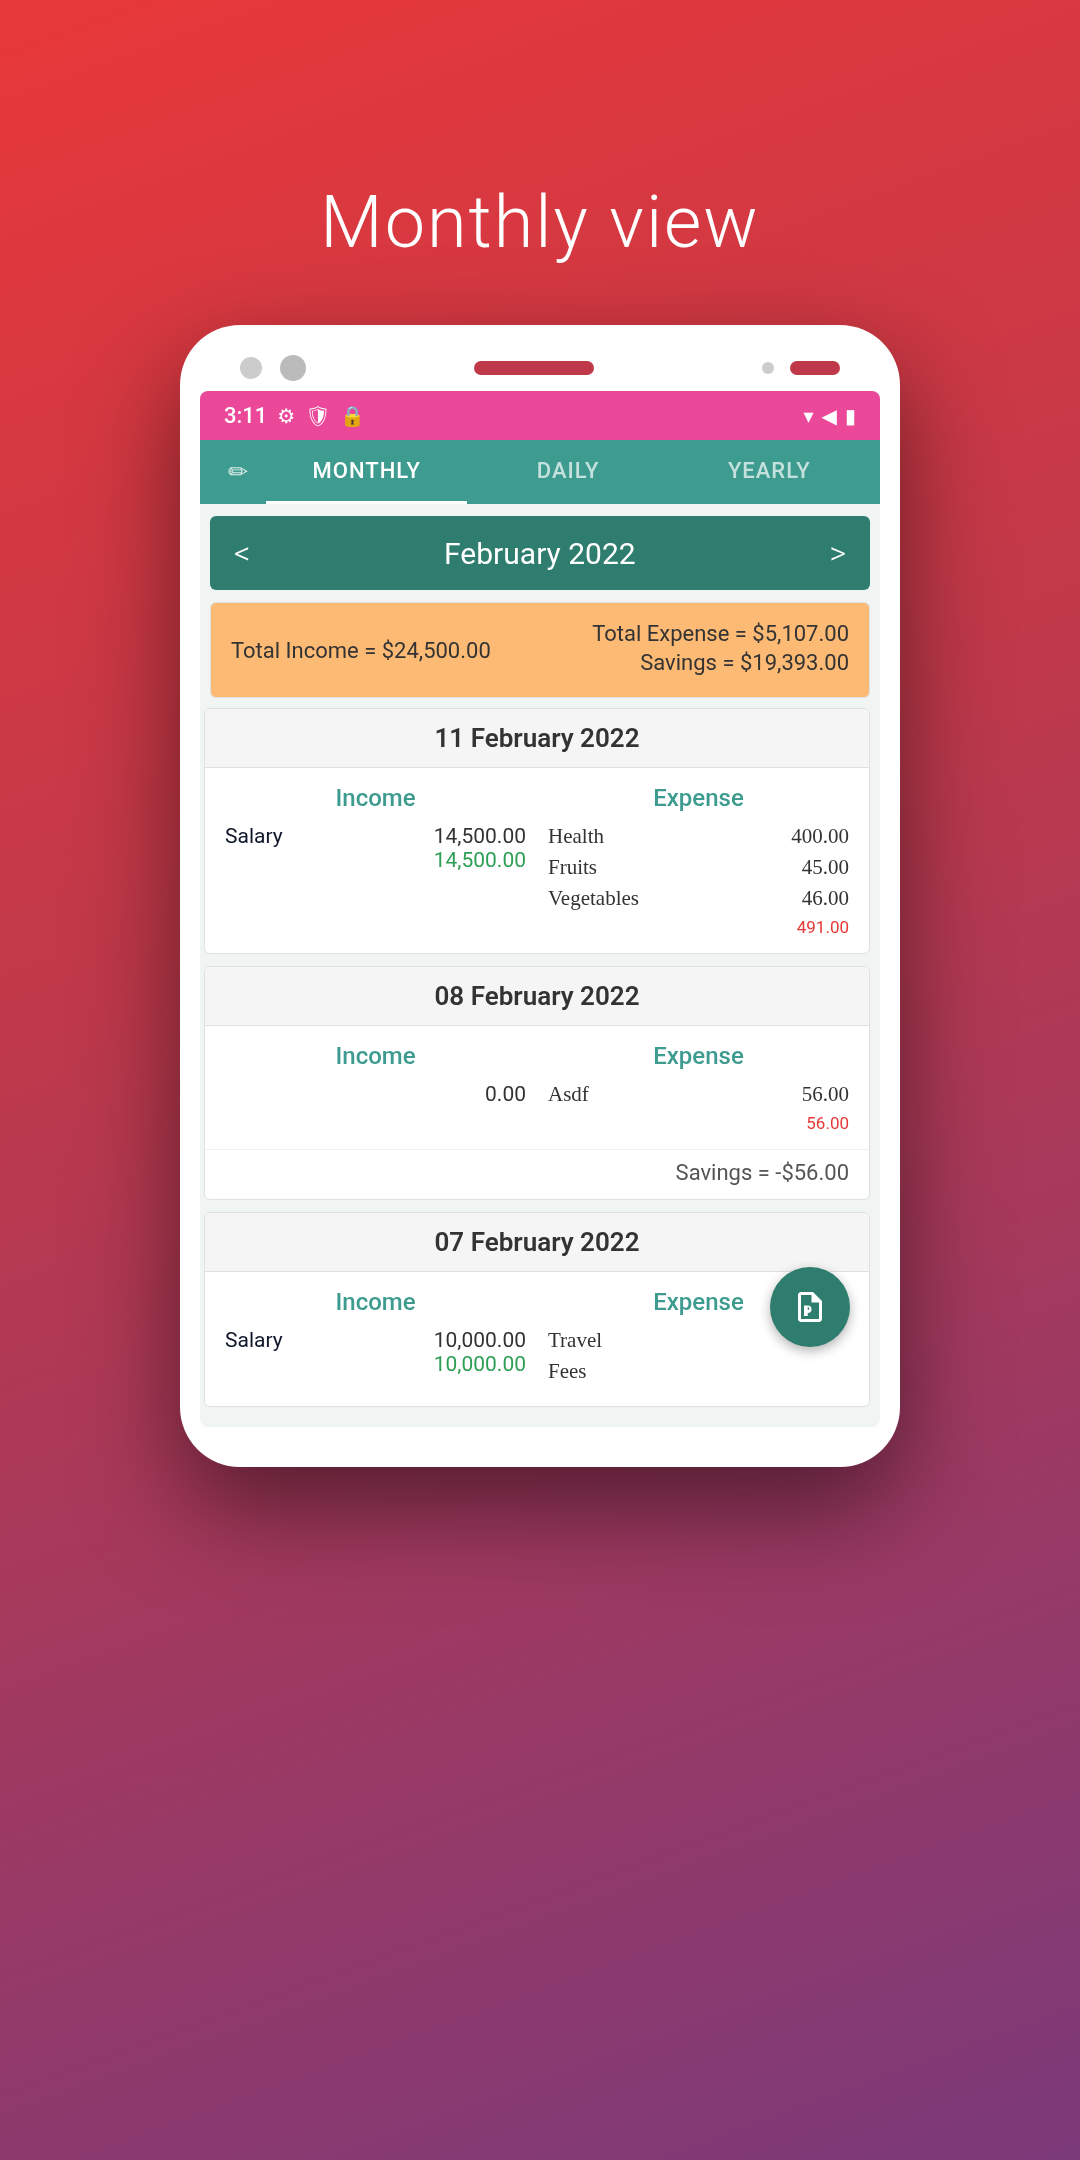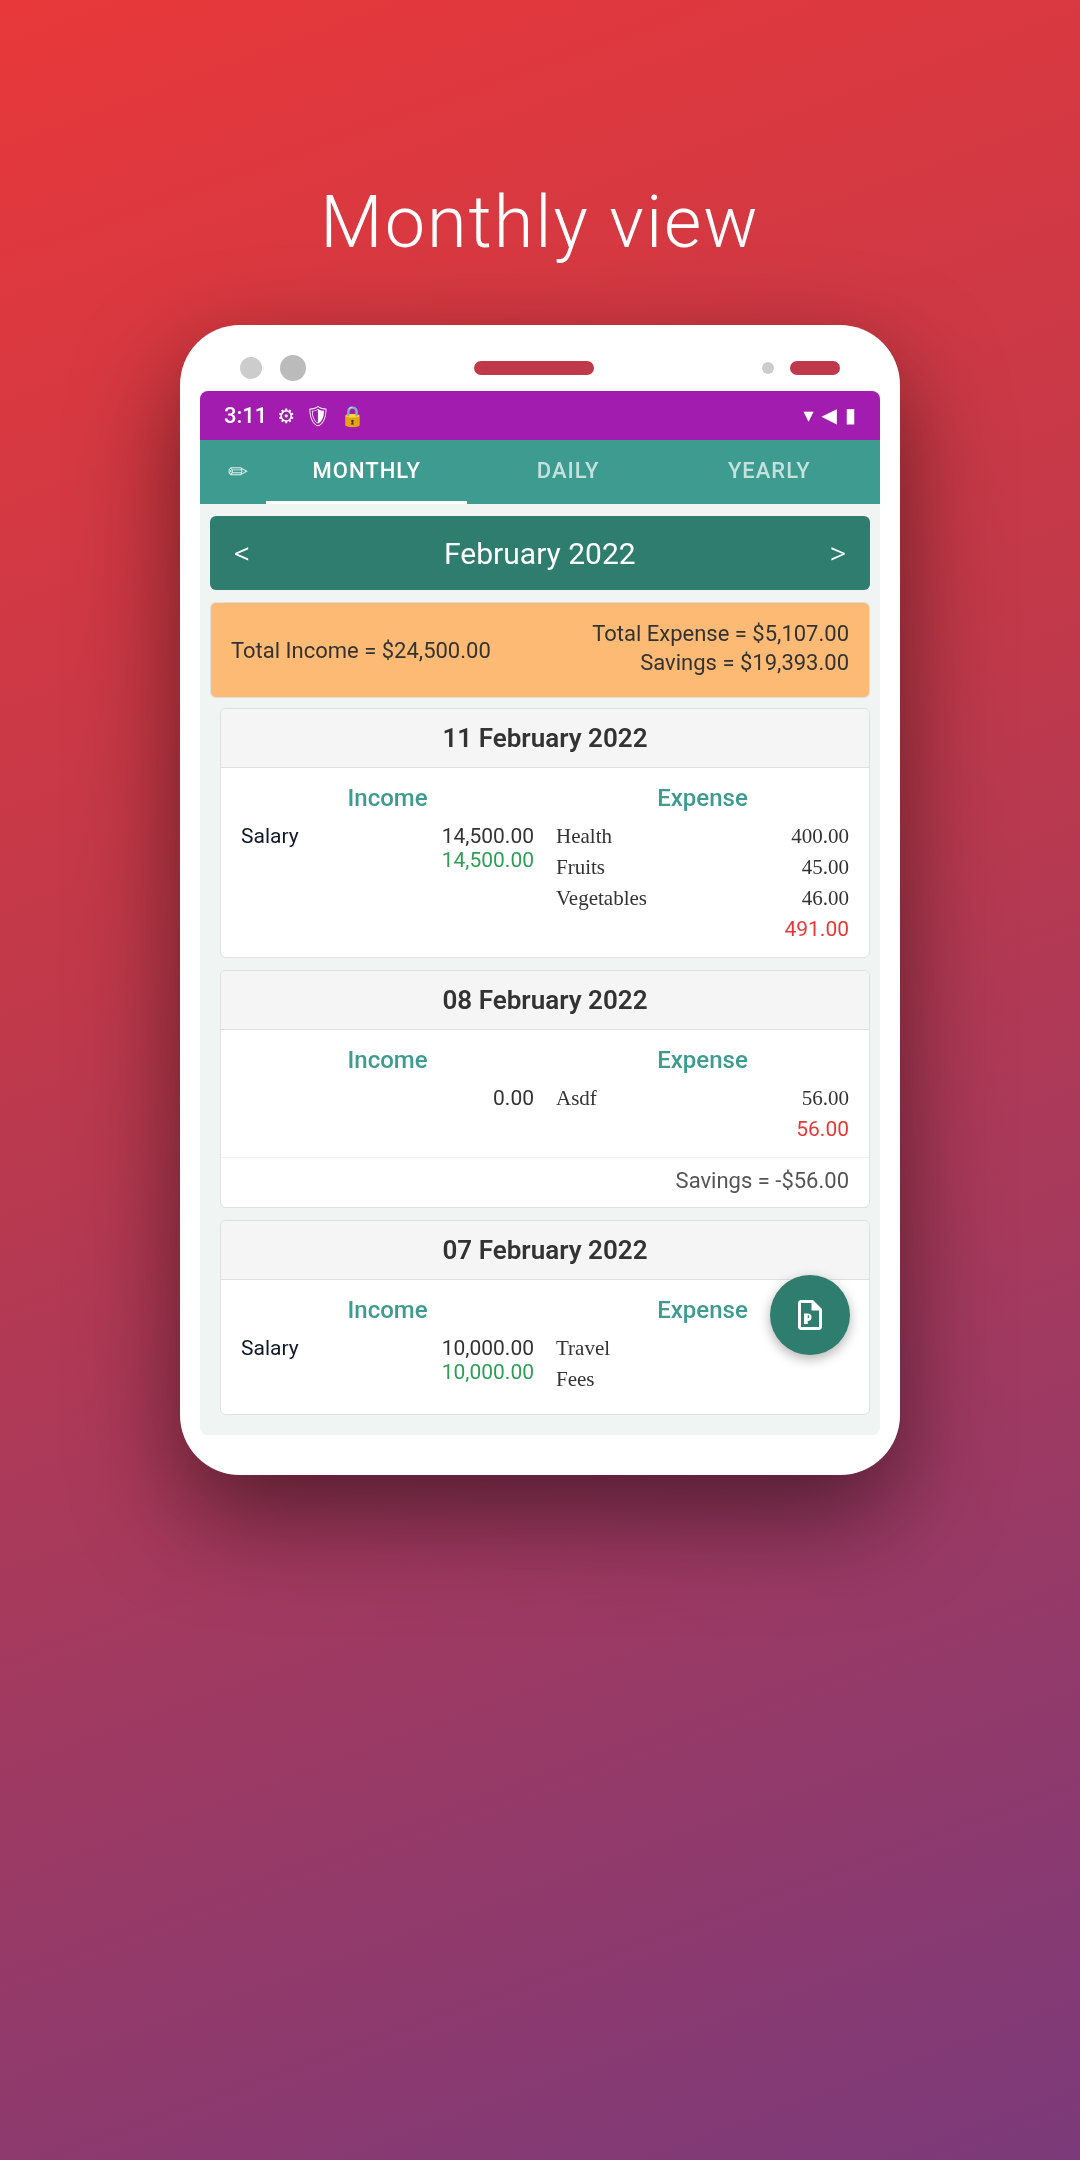--- a/index.html
+++ b/index.html
@@ -82,26 +82,26 @@
 
     
     .app-screen {
       background: #f0f4f3;
       border-radius: 8px;
       overflow: hidden;
     }
 
     
     .status-bar {
-      background: #a21caf;
+      background: #ec4899;
       color: white;
       padding: 12px 24px;
       display: flex;
       justify-content: space-between;
-      align-items: flex-start;
+      align-items: flex-end;
       font-size: 22px;
       font-weight: 500;
     }
     .status-left { display: flex; align-items: center; gap: 10px; }
     .status-right { display: flex; align-items: center; gap: 8px; }
     .status-icon { font-size: 20px; }
 
     
     .app-bar {
       background: #3d9b8f;
@@ -197,21 +197,21 @@
       align-items: center;
       border: 1px solid #e0e0e0;
     }
     .summary-left { font-size: 22px; color: #333; }
     .summary-right { text-align: right; font-size: 22px; color: #333; }
     .summary-right div { margin-bottom: 4px; }
 
     
     .day-card {
       background: white;
-      margin: 0 10px 12px 20px;
+      margin: 0 10px 12px 4px;
       border-radius: 6px;
       overflow: hidden;
       border: 1px solid #e0e0e0;
     }
     .day-header {
       background: #f5f5f5;
       text-align: center;
       padding: 14px;
       font-size: 26px;
       font-weight: 600;
@@ -267,21 +267,21 @@
     }
     .expense-name {
       font-size: 21px;
       color: #333;
     }
     .expense-amount {
       font-size: 21px;
       color: #333;
     }
     .expense-subtotal {
-      font-size: 21px;
+      font-size: 17px;
       color: #e53935;
       text-align: right;
     }
     .day-savings {
       text-align: right;
       padding: 10px 20px 14px 20px;
       font-size: 22px;
       color: #555;
       border-top: 1px solid #f0f0f0;
     }

